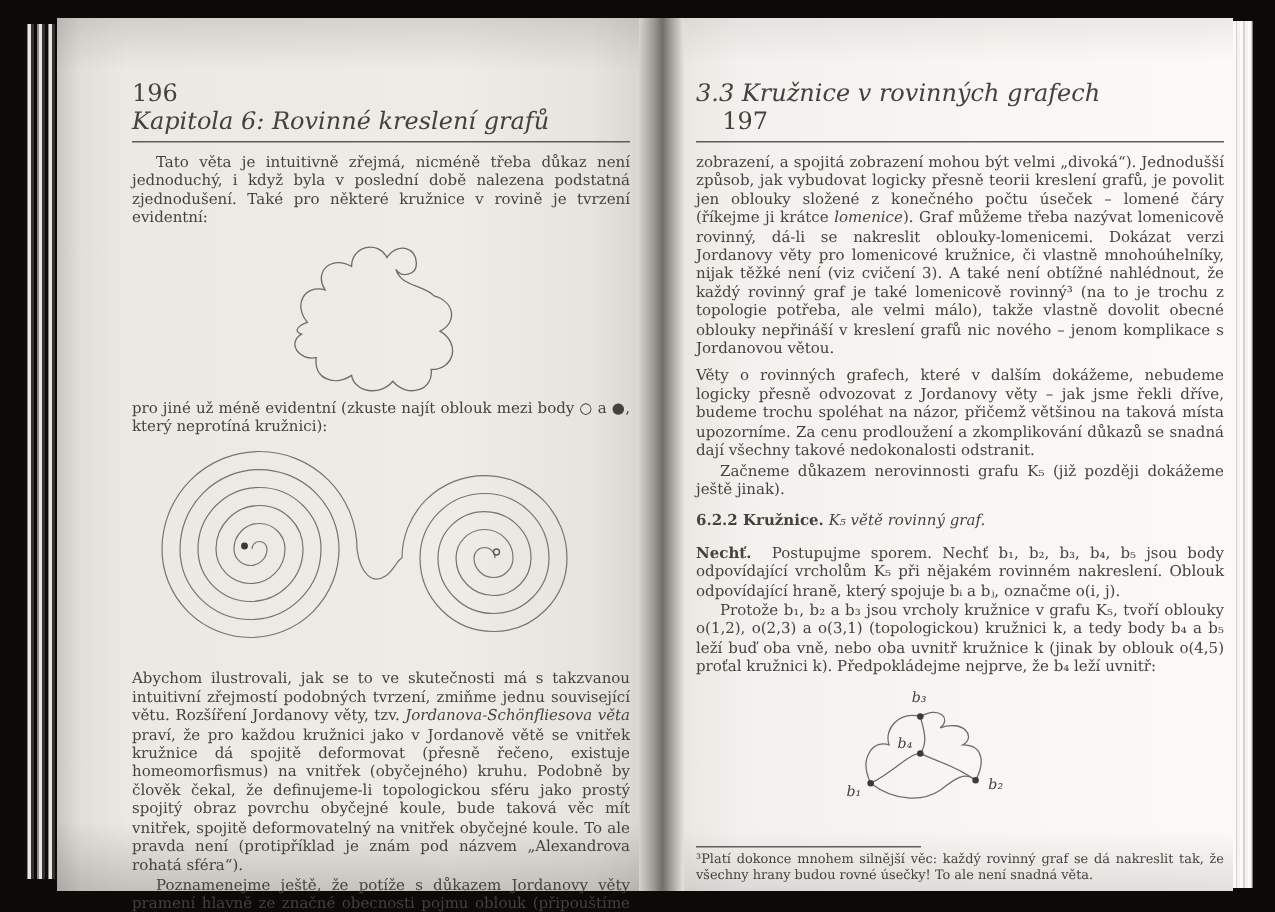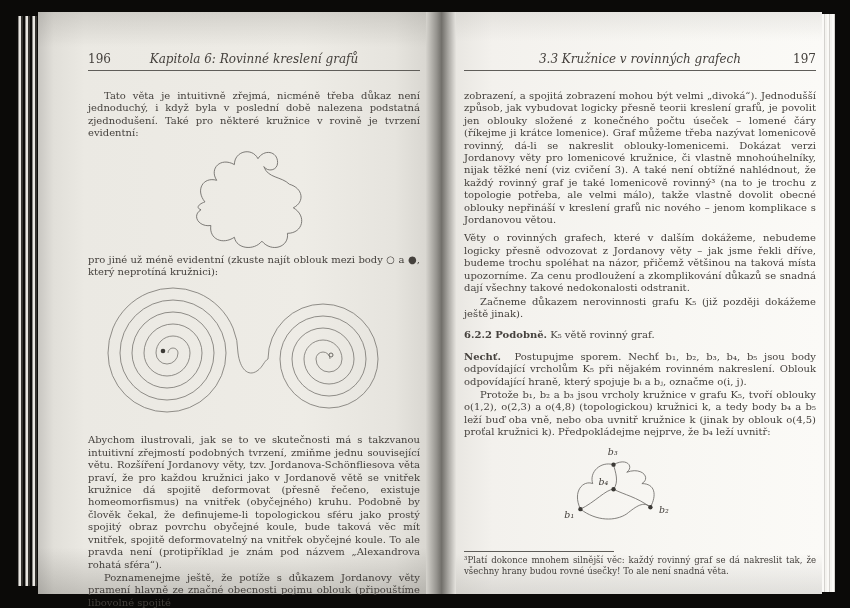--- a/index.html
+++ b/index.html
@@ -38,30 +38,30 @@
   
   .edge-right{
     position:absolute;left:822px;top:14px;width:13px;height:578px;
     background:repeating-linear-gradient(90deg,#fbfaf7 0 2px,#d4d2ce 2px 3px,#f4f3ef 3px 5px);
   }
 
   .content{position:absolute;color:#45413d;}
   .content-left{left:50px;top:40px;width:332px;}
   .content-right{left:8px;top:40px;width:352px;}
 
-  .header-row{display:flex;align-items:baseline;font-size:12px;
-    border-bottom:1px solid #5f5d59;padding-bottom:4px;margin-bottom:19px;}
+  .header-row{display:flex;align-items:baseline;font-size:16px;
+    border-bottom:1px solid #5f5d59;padding-bottom:4px;margin-bottom:8px;flex-direction:column;}
   .pgnum{width:48px;}
   .pgnum.r{text-align:right;}
   .runhead{flex:1;text-align:center;font-style:italic;}
 
   p{margin:0 0 1px 0;font-size:10px;line-height:12.4px;text-align:justify;}
   .indent{text-indent:16px;}
   .sp-before{margin-top:6px;}
-  .em{}
+  .em{font-style:italic;}
   .b{font-weight:bold;}
 
   .fig{display:block;margin:3px auto 3px auto;}
   .fig1{margin-left:58px;}
   .fig2{margin-left:2px;}
   .fig3{margin-left:66px;}
   .curve{fill:none;stroke:#6e6c68;stroke-width:0.9;}
   .curve2{fill:none;stroke:#76746f;stroke-width:0.8;}
 
   .theorem{margin:9px 0 9px 0;}
@@ -130,25 +130,25 @@
         <span class="runhead">3.3 Kružnice v rovinných grafech</span>
         <span class="pgnum r">197</span>
       </div>
 
       <p><span>zobrazení, a spojitá zobrazení mohou být velmi „divoká“). Jednodušší způsob, jak vybudovat logicky přesně teorii kreslení grafů, je povolit jen oblouky složené z konečného počtu úseček – lomené čáry (říkejme ji krátce </span><span class="em">lomenice</span><span>). Graf můžeme třeba nazývat lomenicově rovinný, dá-li se nakreslit oblouky-lomenicemi. Dokázat verzi Jordanovy věty pro lomenicové kružnice, či vlastně mnohoúhelníky, nijak těžké není (viz cvičení 3). A také není obtížné nahlédnout, že každý rovinný graf je také lomenicově rovinný³ (na to je trochu z topologie potřeba, ale velmi málo), takže vlastně dovolit obecné oblouky nepřináší v kreslení grafů nic nového – jenom komplikace s Jordanovou větou.</span></p>
 
       <p class="sp-before">Věty o rovinných grafech, které v dalším dokážeme, nebudeme logicky přesně odvozovat z Jordanovy věty – jak jsme řekli dříve, budeme trochu spoléhat na názor, přičemž většinou na taková místa upozorníme. Za cenu prodloužení a zkomplikování důkazů se snadná dají všechny takové nedokonalosti odstranit.</p>
 
       <p class="indent">Začneme důkazem nerovinnosti grafu K₅ (již později dokážeme ještě jinak).</p>
 
-      <p class="theorem"><span class="b">6.2.2 Podobně.</span> <span class="em">K₅ větě rovinný graf.</span></p>
+      <p class="theorem"><span class="b">6.2.2 Kružnice.</span> <span class="em">K₅ větě rovinný graf.</span></p>
 
       <p class="proof"><span class="b">Nechť.</span>&nbsp;&nbsp;<span>Postupujme sporem. Nechť b₁, b₂, b₃, b₄, b₅ jsou body odpovídající vrcholům K₅ při nějakém rovinném nakreslení. Oblouk odpovídající hraně, který spojuje bᵢ a bⱼ, označme o(i, j).</span></p>
 
-      <p class="indent">Protože b₁, b₂ a b₃ jsou vrcholy kružnice v grafu K₅, tvoří oblouky o(1,2), o(2,3) a o(4,8) (topologickou) kružnici k, a tedy body b₄ a b₅ leží buď oba vně, nebo oba uvnitř kružnice k (jinak by oblouk o(4,5) proťal kružnici k). Předpokládejme nejprve, že b₄ leží uvnitř:</p>
+      <p class="indent">Protože b₁, b₂ a b₃ jsou vrcholy kružnice v grafu K₅, tvoří oblouky o(1,2), o(2,3) a o(3,1) (topologickou) kružnici k, a tedy body b₄ a b₅ leží buď oba vně, nebo oba uvnitř kružnice k (jinak by oblouk o(4,5) proťal kružnici k). Předpokládejme nejprve, že b₄ leží uvnitř:</p>
 
       <svg class="fig fig3" width="220" height="104" viewBox="0 0 220 110">
         <path class="curve" d="M 47,71 C 38,52 50,40 60,44 C 56,32 68,20 82,24"></path>
         <path class="curve" d="M 82,24 C 96,16 104,26 96,32 C 112,26 122,38 112,44 C 126,44 128,56 121,69"></path>
         <path class="curve" d="M 47,71 C 64,84 84,84 96,76 C 106,68 114,62 121,69"></path>
         <path class="curve" d="M 82,50 C 74,50 62,64 47,71"></path>
         <path class="curve" d="M 82,50 C 88,42 84,32 82,24"></path>
         <path class="curve" d="M 82,50 C 94,56 106,58 121,69"></path>
         <circle cx="47" cy="71" r="2.3" fill="#3c3a36"></circle>
         <circle cx="121" cy="69" r="2.3" fill="#3c3a36"></circle>

